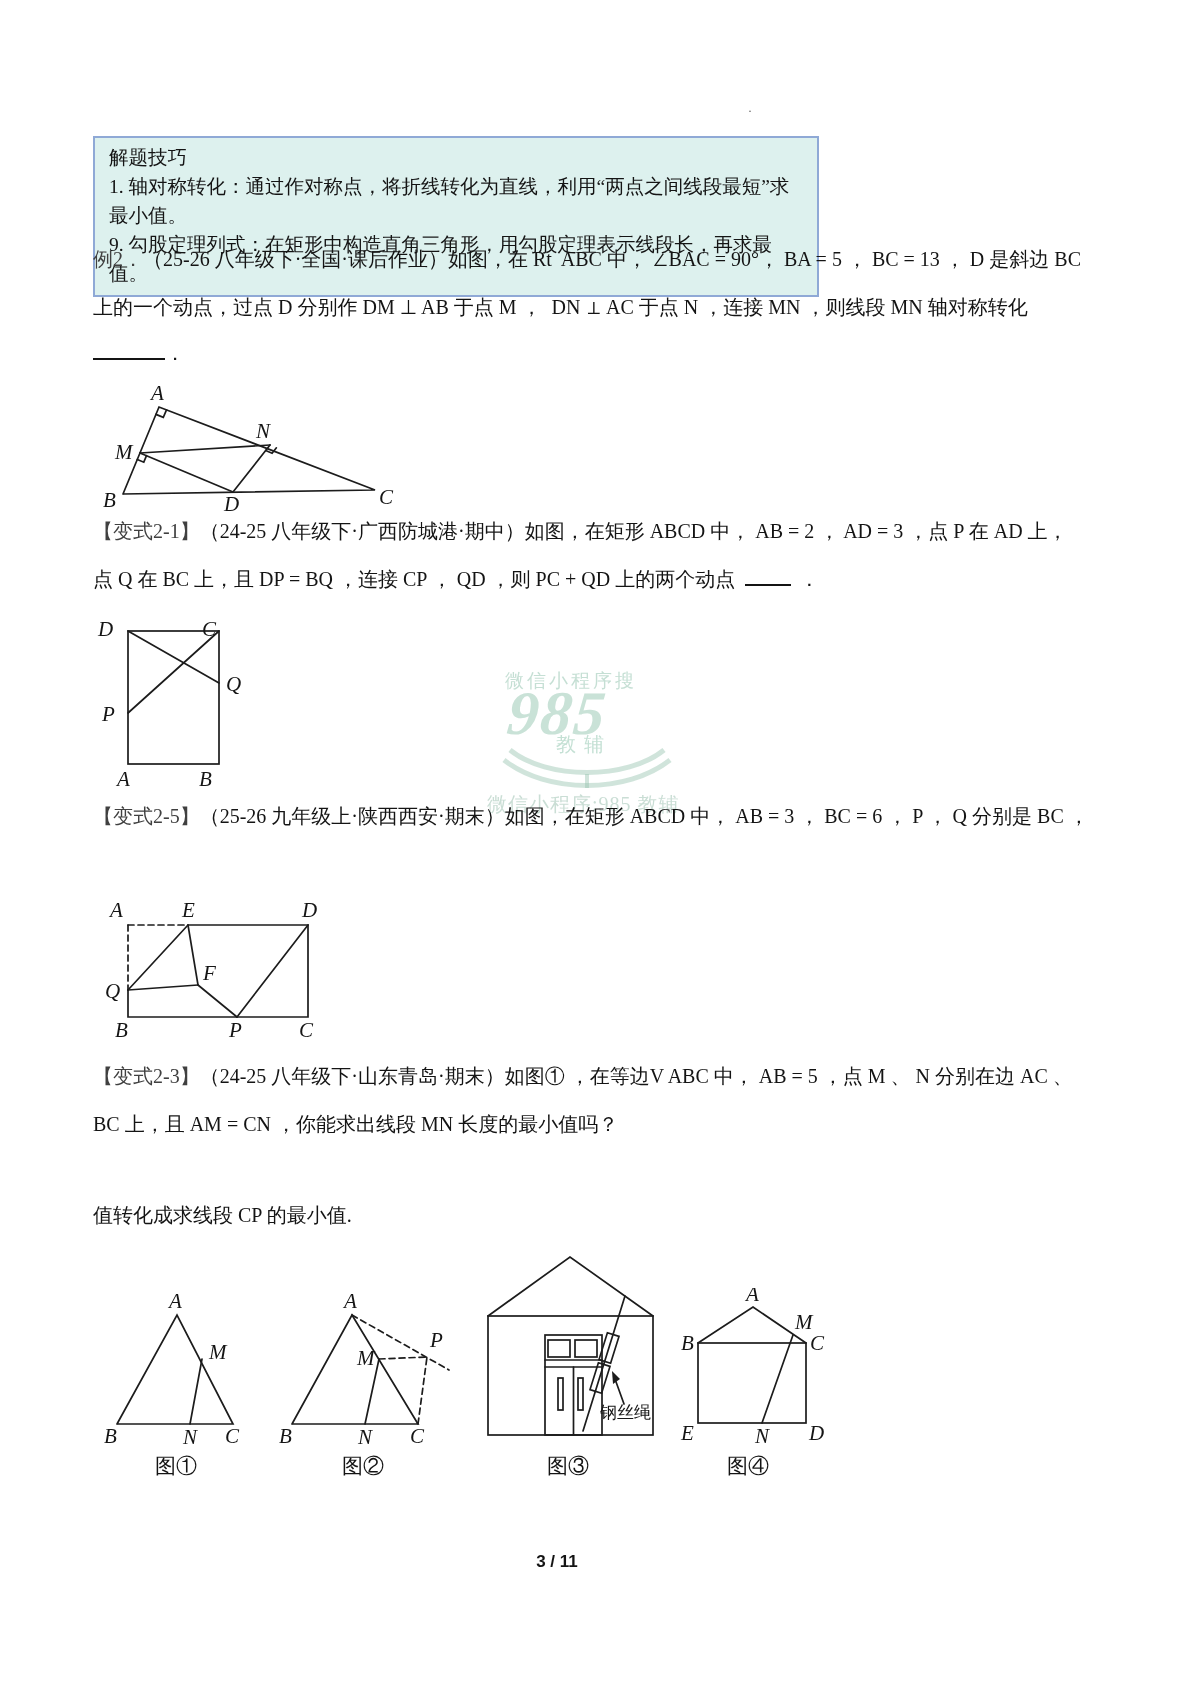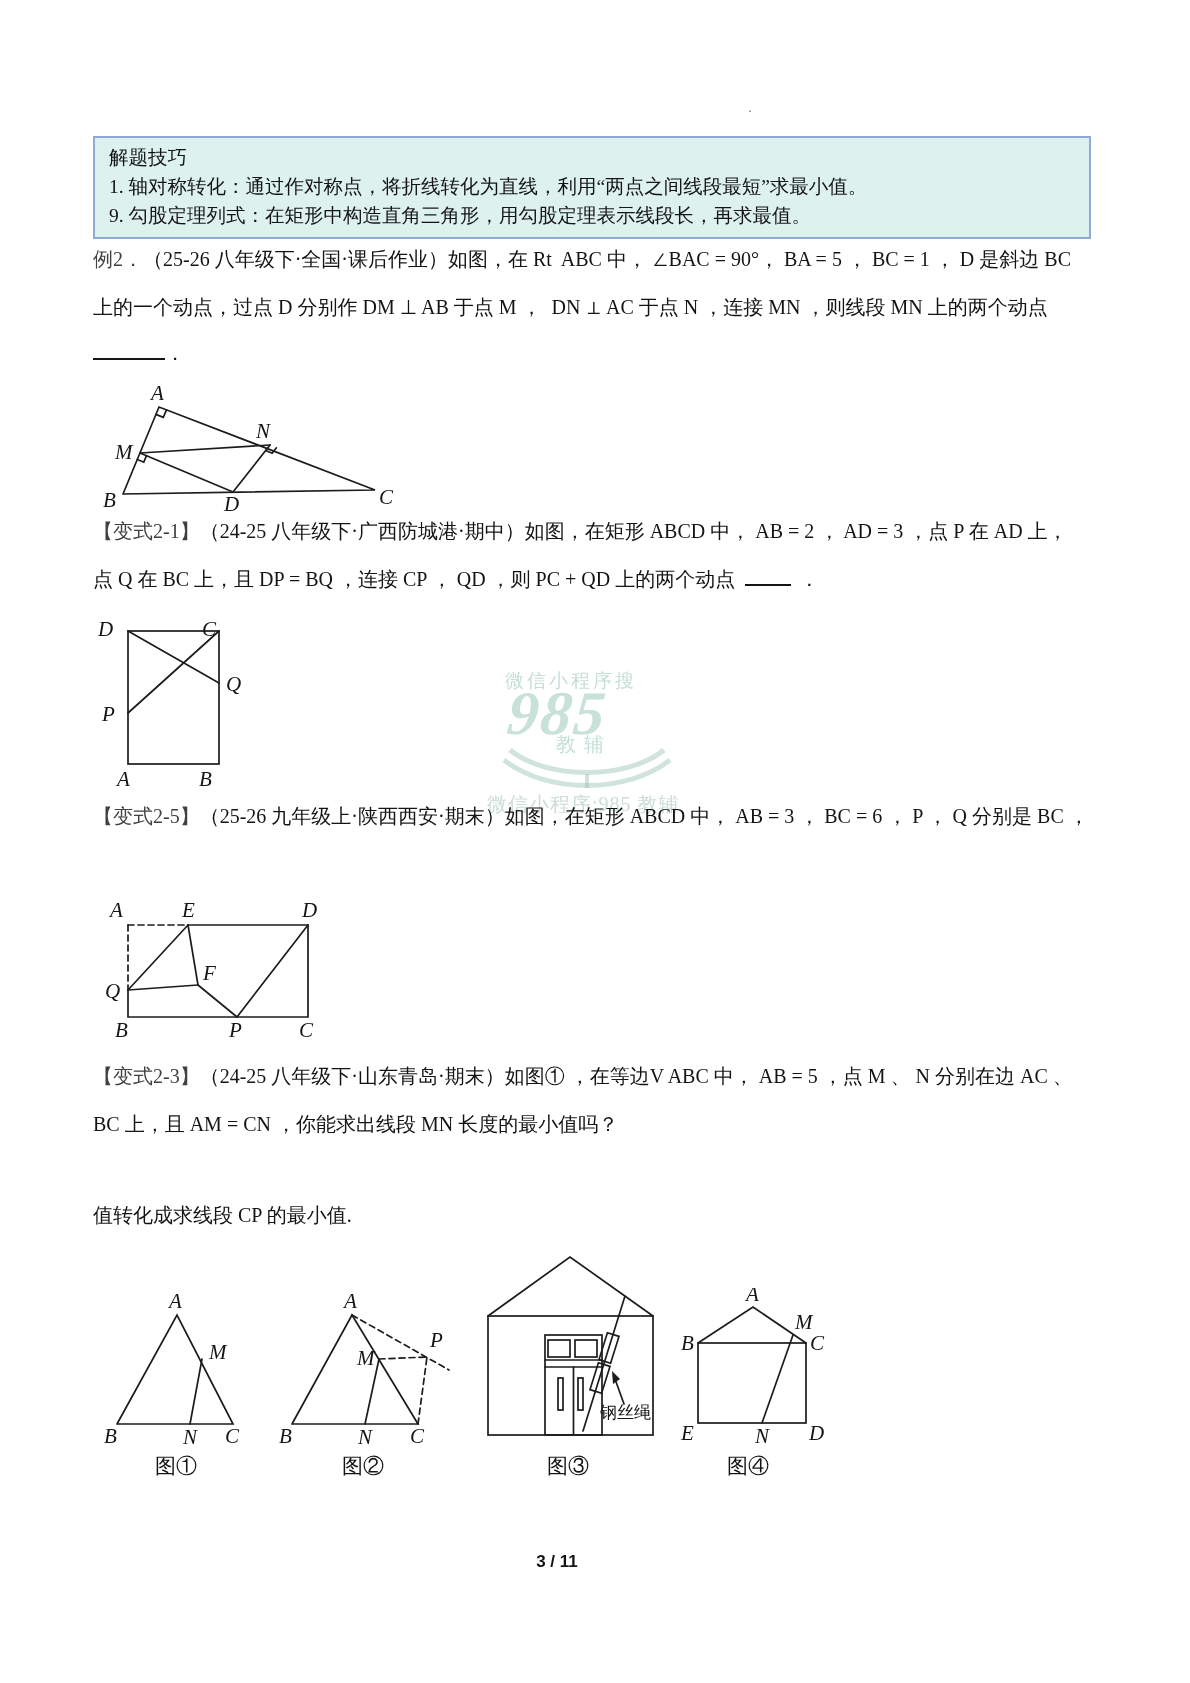--- a/index.html
+++ b/index.html
@@ -11,21 +11,21 @@
   .wm { position:absolute; z-index:0; color:rgba(150,196,176,0.55); }
   .wm-top { left:505px; top:668px; width:190px; font-size:19px; letter-spacing:3px; }
   .wm-big { left:508px; top:678px; width:170px; font-size:62px; font-style:italic; font-weight:bold;
             letter-spacing:2px; color:rgba(148,198,176,0.50); transform:skewX(-6deg); }
   .wm-sub { left:556px; top:731px; font-size:20px; letter-spacing:8px; color:rgba(148,198,176,0.55); }
   .wm-line { left:487px; top:791px; font-size:20px; letter-spacing:1px; color:rgba(150,190,172,0.50); }
   .wm-book { position:absolute; left:492px; top:744px; z-index:0; }
 
   
   .tip-box {
-    position:absolute; z-index:2; left:93px; top:136px; width:998px; box-sizing:border-box;
+    position:absolute; z-index:2; left:93px; top:136px; width:726px; box-sizing:border-box;
     background:#ddf1ee; border:2px solid #8fa9d6; padding:5px 14px 7px 14px;
     font-size:19.5px; line-height:29px;
   }
   .para { position:absolute; z-index:2; left:93px; font-size:20px; white-space:pre; }
   .lbl  { color:#404040; font-weight:normal; }
   .blank { display:inline-block; border-bottom:2px solid #141414; height:16px; vertical-align:baseline; }
   .blank-ex2 { width:72px; }
   .blank-sm  { width:46px; margin:0 8px 0 10px; }
   .blank-md  { width:50px; margin:0 2px 0 4px; }
 
@@ -58,22 +58,22 @@
   <div class="wm wm-line">微信小程序:985 教辅</div>
 
   <span class="tiny-mark">·</span>
 
   <div class="tip-box">
     <div>解题技巧</div>
     <div>1. 轴对称转化：通过作对称点，将折线转化为直线，利用“两点之间线段最短”求最小值。</div>
     <div>9. 勾股定理列式：在矩形中构造直角三角形，用勾股定理表示线段长，再求最值。</div>
   </div>
 
-  <div class="para" style="top:246px"><span class="lbl">例2．</span><span>（25-26 八年级下·全国·课后作业）如图，在 Rt  ABC 中， ∠BAC = 90°， BA = 5 ， BC = 1 ， D 是斜边 BC</span></div>
-  <div class="para" style="top:294px"><span>上的一个动点，过点 D 分别作 DM ⊥ AB 于点 M ，  DN ⊥ AC 于点 N ，连接 MN ，则线段 MN 上的两个动点</span></div>
+  <div class="para" style="top:246px"><span class="lbl">例2．</span><span>（25-26 八年级下·全国·课后作业）如图，在 Rt  ABC 中， ∠BAC = 90°， BA = 5 ， BC = 13 ， D 是斜边 BC</span></div>
+  <div class="para" style="top:294px"><span>上的一个动点，过点 D 分别作 DM ⊥ AB 于点 M ，  DN ⊥ AC 于点 N ，连接 MN ，则线段 MN 轴对称转化</span></div>
   <div class="para" style="top:340px"><span class="blank blank-ex2"></span><span>．</span></div>
 
   <div class="fig" style="left:95px; top:383px">
     <svg width="300" height="132" viewBox="0 0 300 132">
       <g class="stk">
         <polyline points="28,111 64,24 280,107 28,111"></polyline>
         <line x1="45" y1="70" x2="138" y2="109"></line>
         <line x1="175" y1="62" x2="138" y2="109"></line>
         <line x1="45" y1="70" x2="175" y2="62"></line>
       </g>

